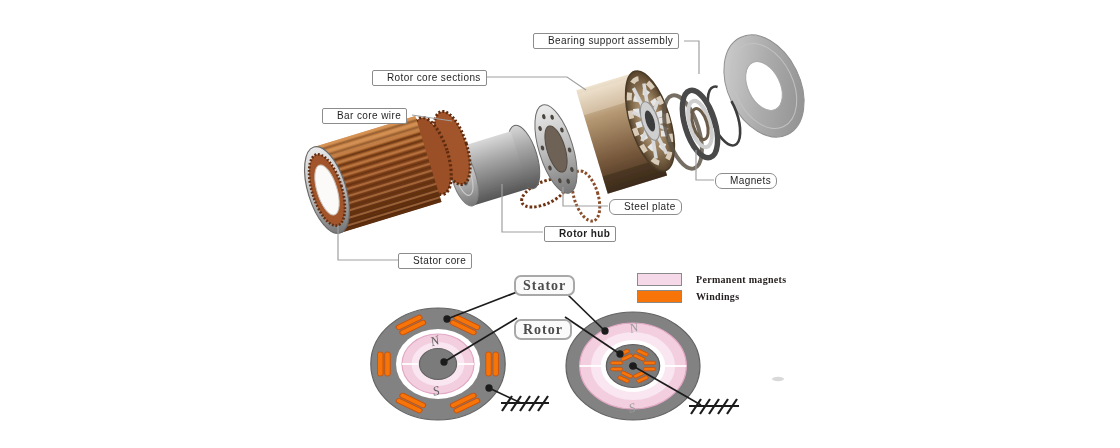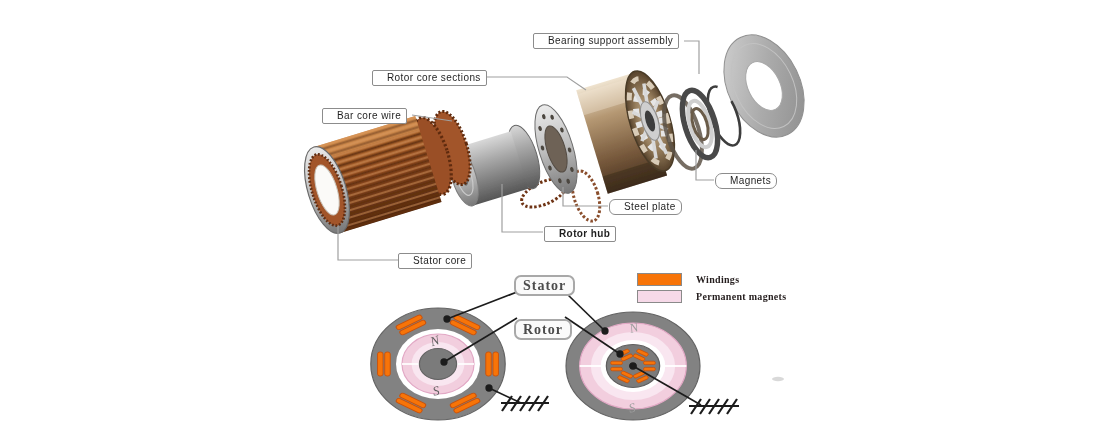--- a/index.html
+++ b/index.html
@@ -290,22 +290,22 @@
   <div class="plabel" style="left:715px;top:173px;border-radius:7px;">Magnets</div>
   <div class="plabel" style="left:609px;top:199px;border-radius:6px;">Steel plate</div>
   <div class="plabel" style="left:544px;top:226px;font-weight:bold;">Rotor hub</div>
   <div class="plabel" style="left:398px;top:253px;">Stator core</div>
 
   <div class="callout" style="left:514px;top:275px;">Stator</div>
   <div class="callout" style="left:514px;top:319px;">Rotor</div>
 
   <div class="legend">
     <div class="legend-row">
+      <span class="legend-swatch" style="background-color: rgb(246, 217, 232);"></span>
+      <span class="legend-text">Permanent magnets</span>
+    </div>
+    <div class="legend-row">
       <span class="legend-swatch" style="background-color: rgb(247, 116, 8);"></span>
       <span class="legend-text">Windings</span>
     </div>
-    <div class="legend-row">
-      <span class="legend-swatch" style="background-color: rgb(246, 217, 232);"></span>
-      <span class="legend-text">Permanent magnets</span>
-    </div>
   </div>
 
 </div>
 
 </body></html>

